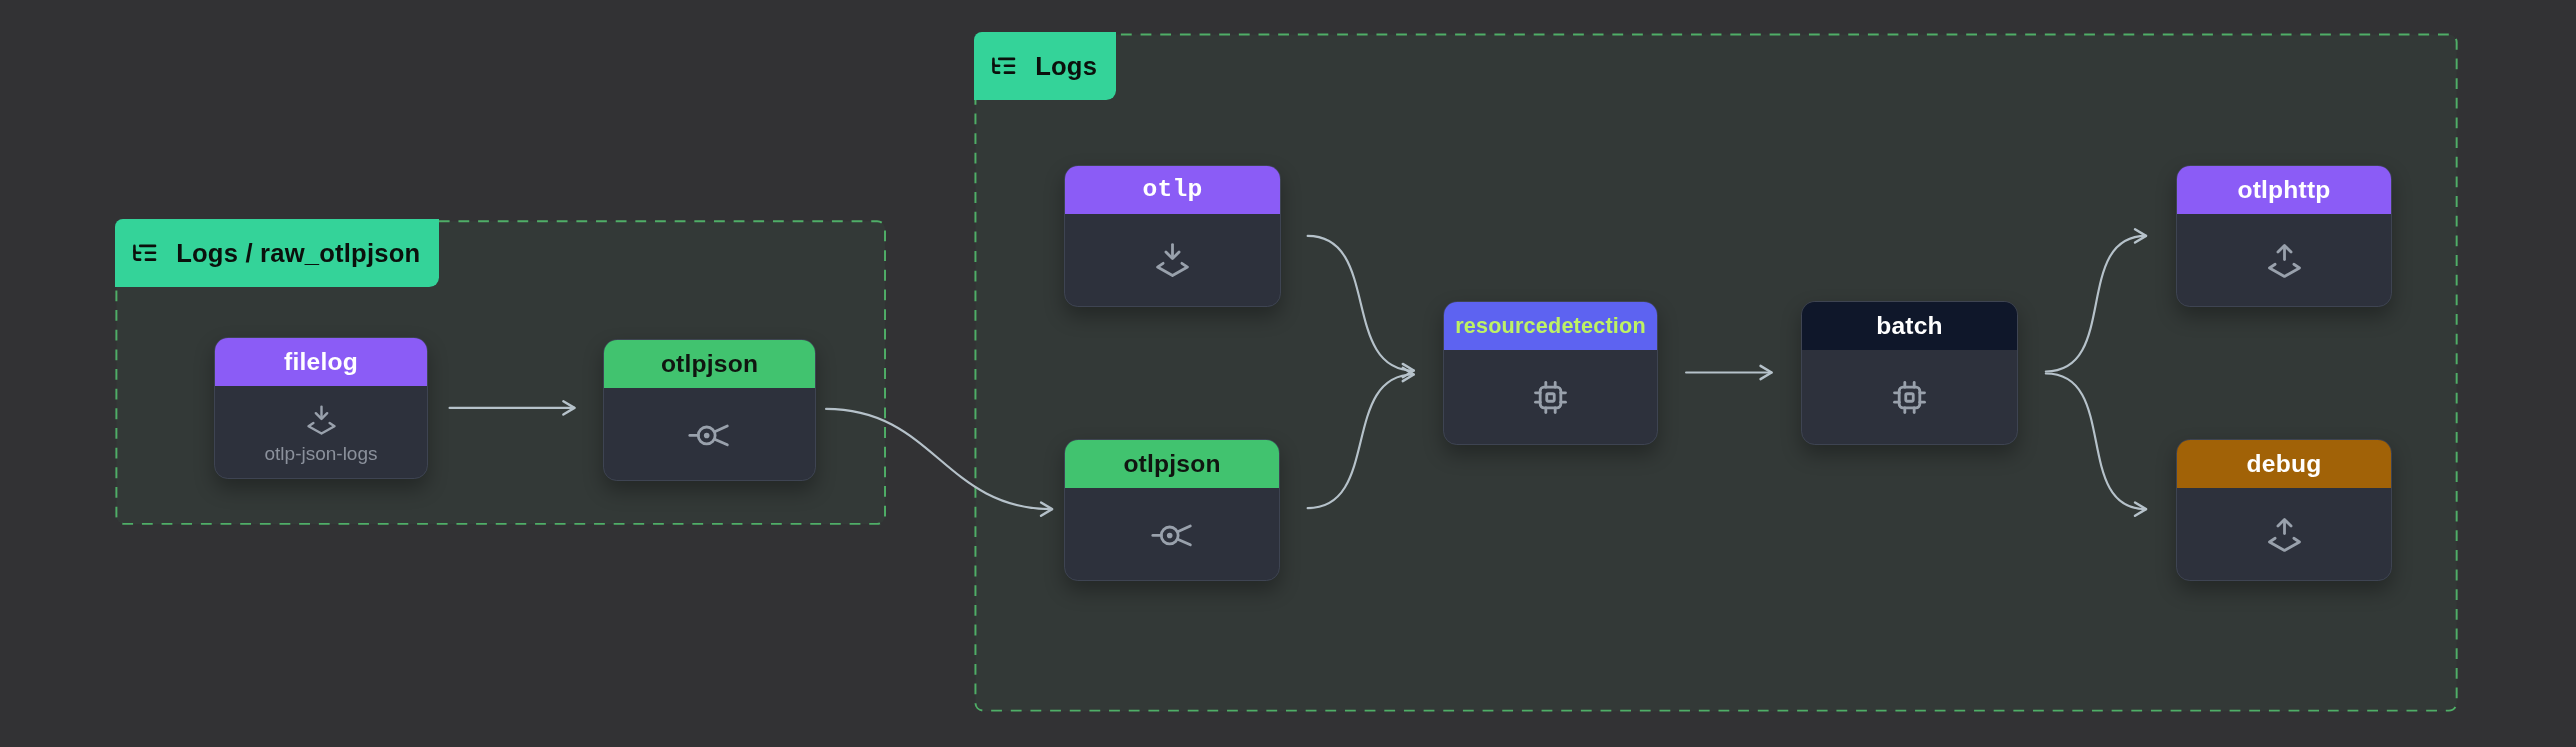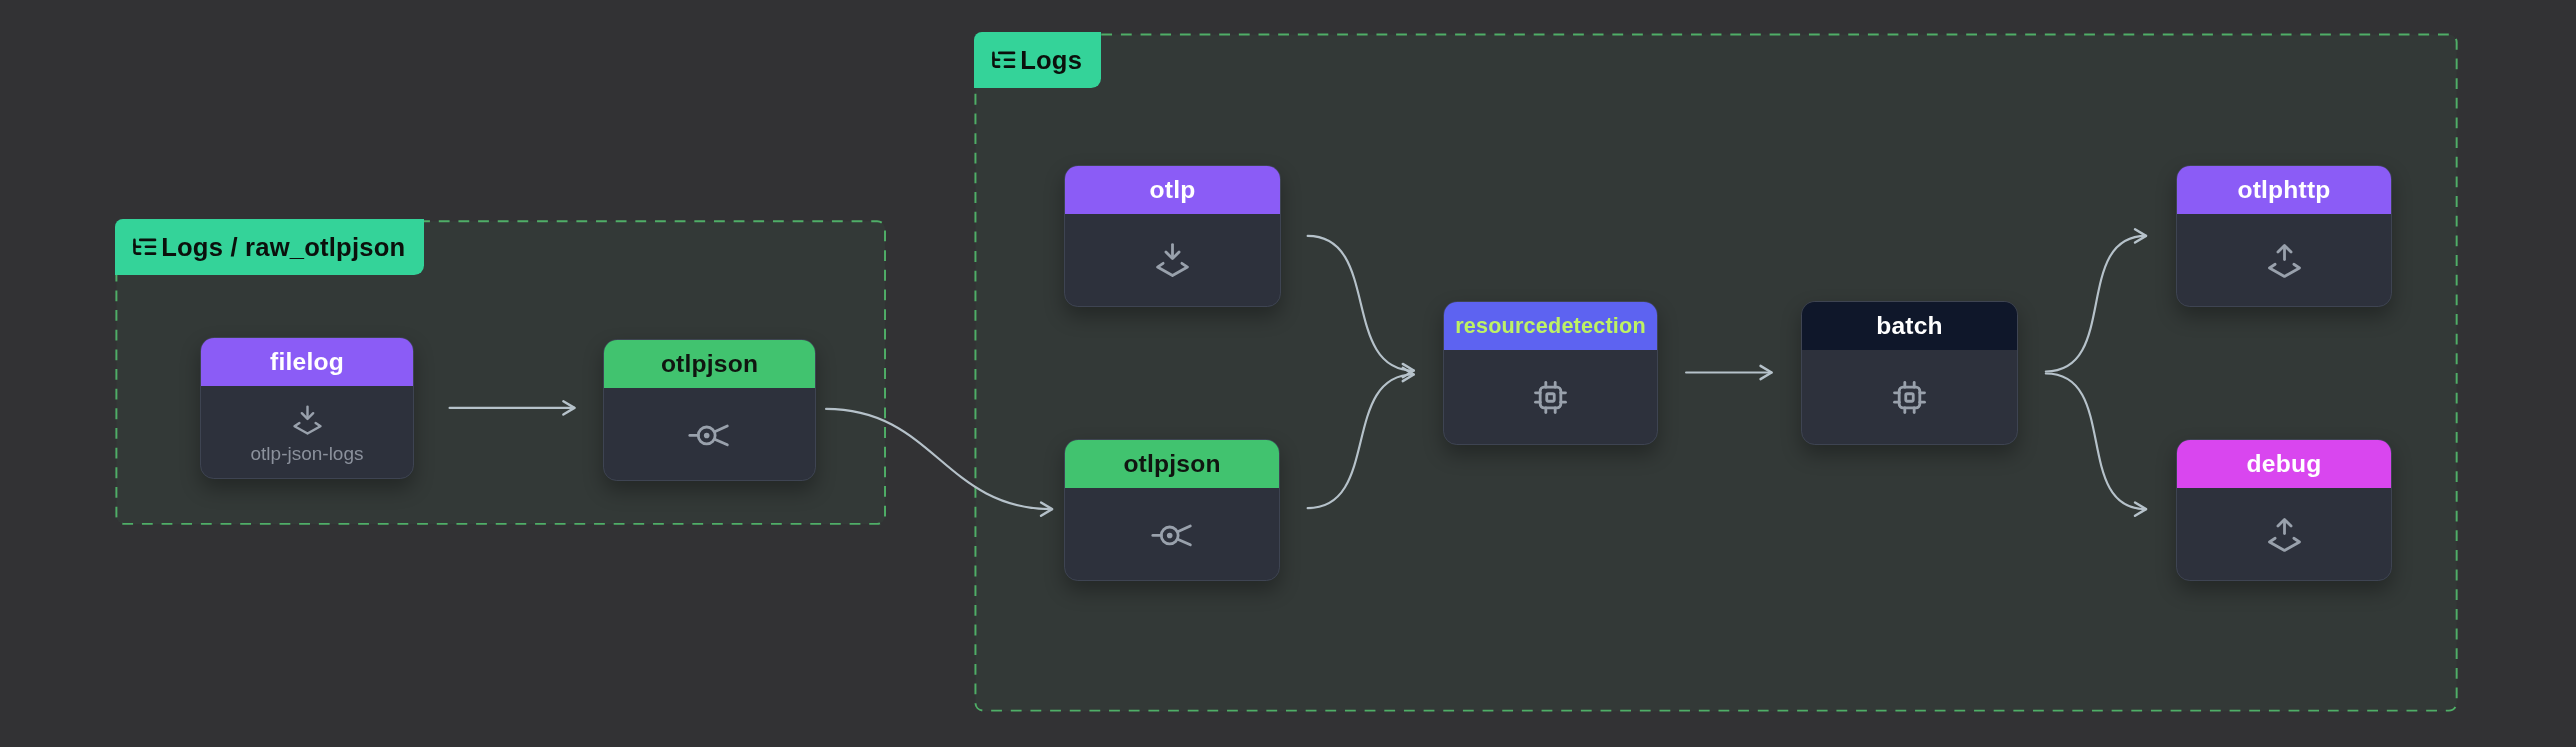--- a/index.html
+++ b/index.html
@@ -11,22 +11,22 @@
   #edge-layer {
     position: absolute;
     inset: 0;
     z-index: 1;
   }
   .group-label {
     position: absolute;
     z-index: 3;
     display: inline-flex;
     align-items: center;
-    gap: 3px;
-    height: 56px;
+    gap: 18px;
+    height: 68px;
     padding: 0 18.7px 0 15.7px;
     background: var(--group-label-bg);
     color: var(--group-label-text);
     font-size: 25.6px;
     font-weight: 700;
     letter-spacing: 0.2px;
     border-radius: 7.9px 0 9.8px 0;
     white-space: nowrap;
   }
   .group-label svg { width: 27.5px; height: 27.5px; color: var(--group-label-text); }
@@ -110,21 +110,21 @@
     <svg viewBox="0 0 24 24" fill="none" stroke="currentColor" stroke-width="2.2" stroke-linecap="round" stroke-linejoin="round">
       <path d="M21 12h-8"></path>
         <path d="M21 6H8"></path>
         <path d="M21 18h-8"></path>
       <path d="M3 6v4c0 1.1.9 2 2 2h3"></path>
         <path d="M3 10v6c0 1.1.9 2 2 2h3"></path>
     </svg>
     <span>Logs</span>
   </div>
 
-  <div class="node" style="left: 200px; top: 337px; width: 214px; height: 142px;">
+  <div class="node" style="left: 214px; top: 337px; width: 214px; height: 142px;">
     <div class="node-header" style="background: rgb(139, 92, 246);">
       <span class="node-title" style="color: rgb(255, 255, 255);">filelog</span>
     </div>
     <div class="node-body">
       <svg class="icon icon-sm" viewBox="0 0 48 48" fill="none" stroke="currentColor" stroke-width="3" stroke-linecap="round" stroke-linejoin="round">
         <path d="M24 7 V21"></path>
           <path d="M17 15 L24 22 L31 15"></path>
         <path d="M14 27 L8 31 L24 40 L40 31 L34 27"></path>
       </svg>
       <div class="node-subtitle">otlp-json-logs</div>
@@ -141,21 +141,21 @@
         <circle cx="21" cy="25" r="3" fill="currentColor" stroke="none"></circle>
         <path d="M3 25 H12"></path>
           <path d="M29.5 21 L43 15"></path>
           <path d="M29.5 29 L43 35"></path>
       </svg>
     </div>
   </div>
 
   <div class="node" style="left: 1064px; top: 165px; width: 217px; height: 142px;">
     <div class="node-header" style="background: rgb(139, 92, 246);">
-      <span class="node-title" style="color: rgb(255, 255, 255);">otlp</span>
+      <span class="node-title" style="color: rgb(255, 255, 255); font-family: Liberation Mono, monospace;">otlp</span>
     </div>
     <div class="node-body">
       <svg class="icon" viewBox="0 0 48 48" fill="none" stroke="currentColor" stroke-width="3" stroke-linecap="round" stroke-linejoin="round">
         <path d="M24 7 V21"></path>
           <path d="M17 15 L24 22 L31 15"></path>
         <path d="M14 27 L8 31 L24 40 L40 31 L34 27"></path>
       </svg>
     </div>
   </div>
 
@@ -221,21 +221,21 @@
     <div class="node-body">
       <svg class="icon" viewBox="0 0 48 48" fill="none" stroke="currentColor" stroke-width="3" stroke-linecap="round" stroke-linejoin="round">
         <path d="M24 23 V9"></path>
           <path d="M17 15 L24 8 L31 15"></path>
         <path d="M14 28 L8 32 L24 41 L40 32 L34 28"></path>
       </svg>
     </div>
   </div>
 
   <div class="node" style="left: 2176px; top: 439px; width: 216px; height: 142px;">
-    <div class="node-header" style="background: #d946ef;">
+    <div class="node-header" style="background: #a16207;">
       <span class="node-title" style="color: rgb(255, 255, 255);">debug</span>
     </div>
     <div class="node-body">
       <svg class="icon" viewBox="0 0 48 48" fill="none" stroke="currentColor" stroke-width="3" stroke-linecap="round" stroke-linejoin="round">
         <path d="M24 23 V9"></path>
           <path d="M17 15 L24 8 L31 15"></path>
         <path d="M14 28 L8 32 L24 41 L40 32 L34 28"></path>
       </svg>
     </div>
   </div>

